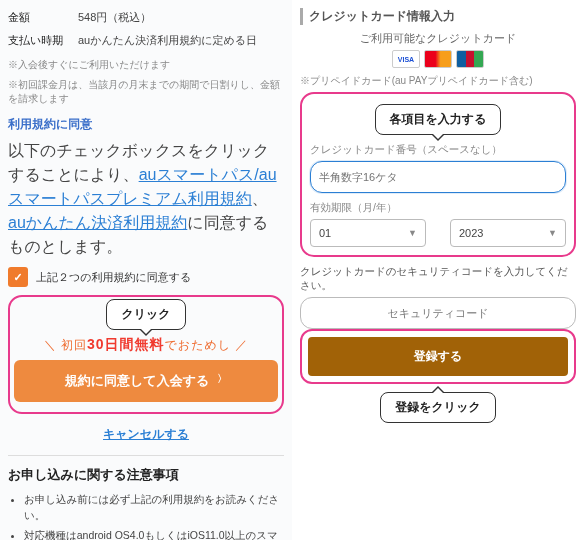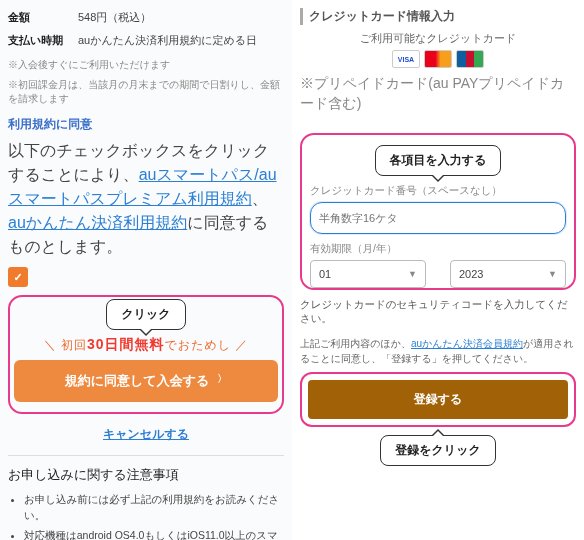--- a/index.html
+++ b/index.html
@@ -1,59 +1,59 @@
 <!DOCTYPE html>
 <html><head>
   <meta charset="utf-8">
   <style>
     *{box-sizing:border-box;margin:0;padding:0}
     body{font-family:'Hiragino Sans','Meiryo',sans-serif;font-size:11px;color:#333;width:584px;height:540px;display:flex;background:#fff}
     .col{width:292px;padding:6px 8px;overflow:hidden}
     .col-l{background:#fafbfc}
     .row{display:flex;padding:4px 0}
-    .lbl{width:70px;font-weight:bold;color:#222}
+    .lbl{width:70px;font-weight:normal;color:#222}
     .val{flex:1;color:#444}
     .note{color:#888;font-size:10px;margin:6px 0;line-height:1.4}
     .sec-title{color:#3b6fc9;font-weight:bold;margin:10px 0 6px;font-size:12px}
     .body-txt{font-size:16px;line-height:1.5;color:#444}
     a.lnk{color:#2b7fd4;text-decoration:underline}
     .chk-row{display:flex;align-items:center;gap:8px;margin:8px 0}
     .chk{width:20px;height:20px;background:#f07b2c;border-radius:3px;display:flex;align-items:center;justify-content:center;color:#fff;font-weight:bold}
     .callout{border:2.5px solid #e83a8c;border-radius:14px;padding:0 4px 10px;margin:4px 0;position:relative}
     .balloon{background:#fff;border:1.5px solid #333;border-radius:8px;padding:6px 14px;font-size:12px;font-weight:bold;color:#222;display:inline-block;position:relative}
     .balloon.down::after{content:"";position:absolute;bottom:-11px;left:50%;transform:translateX(-50%);border:6px solid transparent;border-top-color:#fff}
     .balloon.down::before{content:"";position:absolute;bottom:-14px;left:50%;transform:translateX(-50%);border:7px solid transparent;border-top-color:#333}
     .balloon.up::after{content:"";position:absolute;top:-11px;left:50%;transform:translateX(-50%);border:6px solid transparent;border-bottom-color:#fff}
     .balloon.up::before{content:"";position:absolute;top:-14px;left:50%;transform:translateX(-50%);border:7px solid transparent;border-bottom-color:#333}
     .btn-primary{background:#ee8a3f;color:#fff;text-align:center;padding:12px;border-radius:6px;font-weight:bold;font-size:13px;display:flex;justify-content:center;gap:8px}
     .btn-primary .chev{font-size:10px}
     .trial{text-align:center;color:#ee6b2f;font-size:12px;margin:6px 0;letter-spacing:1px}
     .trial .em{color:#f03a2f;font-weight:bold;font-size:14px}
     .link-center{text-align:center;margin:12px 0}
     .link-center a{color:#2b7fd4;font-weight:bold;font-size:12px;text-decoration:underline}
     .hr{border:none;border-top:1px solid #ddd;margin:10px 0}
-    .h2{font-weight:normal;font-size:13px;margin:8px 0;color:#222}
+    .h2{font-weight:bold;font-size:13px;margin:8px 0;color:#222}
     ul.bullets{list-style:disc;padding-left:16px}
     ul.bullets li{font-size:10.5px;line-height:1.5;color:#444;margin-bottom:4px}
     
     .r-title{font-weight:bold;color:#555;font-size:12px;margin:2px 0 6px;border-left:3px solid #aaa;padding-left:6px}
     .r-sub{text-align:center;color:#666;font-size:11px;margin-bottom:4px}
     .brands{display:flex;gap:4px;justify-content:center;margin-bottom:6px}
     .brand{border:1px solid #ccc;border-radius:2px;width:28px;height:18px;display:flex;align-items:center;justify-content:center;font-size:7px;font-weight:bold}
     .brand.visa{color:#1a4fd4}
     .brand.mc{background:linear-gradient(90deg,#eb001b 40%,#f79e1b 60%);color:transparent}
     .brand.jcb{background:linear-gradient(90deg,#0f5fa0 33%,#c8102e 33% 66%,#34a853 66%);color:transparent}
-    .prepaid{color:#888;font-size:14px;line-height:1.4;margin-bottom:2px}
+    .prepaid{color:#888;font-size:10px;line-height:1.4;margin-bottom:2px}
     .field-lbl{color:#888;font-size:10.5px;margin:8px 0 4px}
     .inp{width:100%;border:1.5px solid #2b7fd4;border-radius:12px;padding:9px 8px;font-size:11px;color:#888;box-shadow:0 0 0 1px rgba(43,127,212,.15)}
     .inp.plain{border:1px solid #bbb;box-shadow:none}
     .selects{display:flex;gap:24px}
     .sel{flex:1;border:1px solid #bbb;border-radius:4px;padding:7px 8px;font-size:11px;display:flex;justify-content:space-between;align-items:center;color:#444}
     .sel .dd{color:#888;font-size:9px}
-    .card-frame{border:2.5px solid #e83a8c;border-radius:14px;padding:8px 8px 0;margin-top:20px;position:relative}
+    .card-frame{border:2.5px solid #e83a8c;border-radius:14px;padding:8px 8px 8px;margin-top:4px;position:relative}
     .balloon-ctr{display:flex;justify-content:center;margin:2px 0 6px}
     .reg-note{font-size:10px;color:#666;line-height:1.5;margin:10px 0 6px}
     .btn-dark{background:#a16207;color:#fff;text-align:center;padding:11px;border-radius:4px;font-weight:bold;font-size:12px}
     .btn-frame{border:2.5px solid #e83a8c;border-radius:12px;padding:6px}
     .balloon-row{display:flex;justify-content:center;margin-top:8px}
   </style>
 </head>
 <body>
 
 <div class="col col-l">
@@ -67,20 +67,21 @@
   </div>
   <div class="note">※入会後すぐにご利用いただけます</div>
   <div class="note">※初回課金月は、当該月の月末までの期間で日割りし、金額を請求します</div>
 
   <div class="sec-title">利用規約に同意</div>
   <div class="body-txt">
     <span>以下のチェックボックスをクリックすることにより、</span><a class="lnk">auスマートパス/auスマートパスプレミアム利用規約</a>、<a class="lnk">auかんたん決済利用規約</a><span>に同意するものとします。</span>
   </div>
   <div class="chk-row">
     <div class="chk">✓</div>
+    <div>上記２つの利用規約に同意する</div>
   </div>
 
   <div class="callout">
     <div class="balloon-ctr">
         <div class="balloon down">クリック</div>
       </div>
     <div class="trial">
       <span>＼ 初回</span><span class="em">30日間無料</span><span>でおためし ／</span>
     </div>
     <div class="btn-primary">
@@ -125,24 +126,22 @@
           <span class="dd">▼</span>
         </div>
       <div class="sel">
           <span>2023</span>
           <span class="dd">▼</span>
         </div>
     </div>
   </div>
 
   <div class="field-lbl" style="color:#555">クレジットカードのセキュリティコードを入力してください。</div>
+  <input class="inp plain" style="text-align: center;" placeholder="セキュリティコード">
 
-  <div class="reg-note">
-    <span>上記ご利用内容のほか、</span><a class="lnk">auかんたん決済会員規約</a><span>が適用されることに同意し、「登録する」を押してください。</span>
-  </div>
 
   <div class="btn-frame">
     <div class="btn-dark">登録する</div>
   </div>
   <div class="balloon-row">
       <div class="balloon up">登録をクリック</div>
     </div>
 </div>
 
 </body></html>

